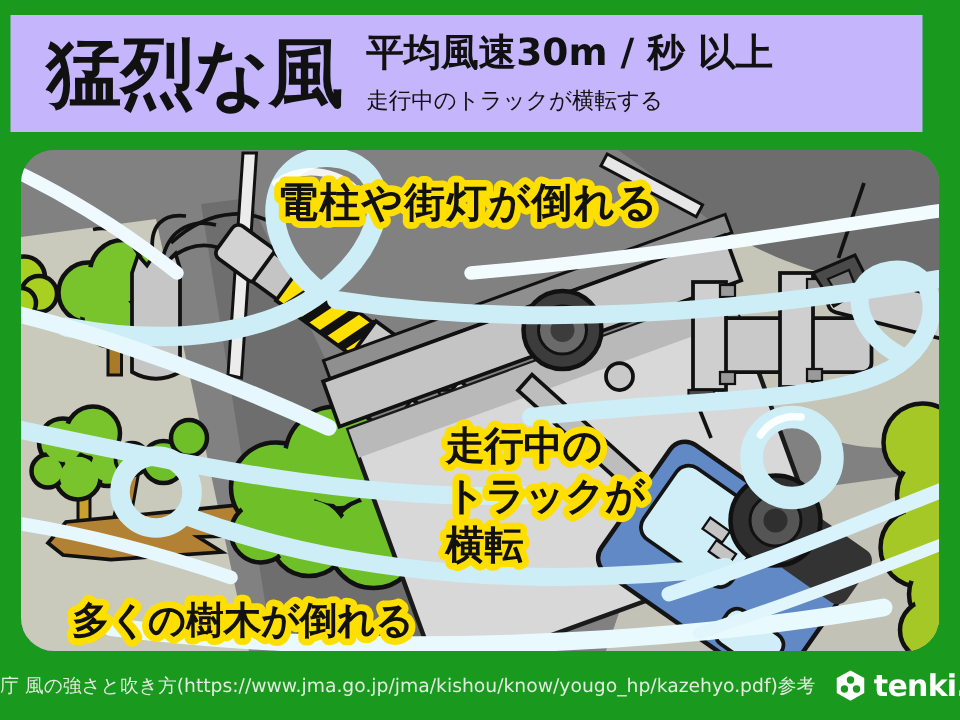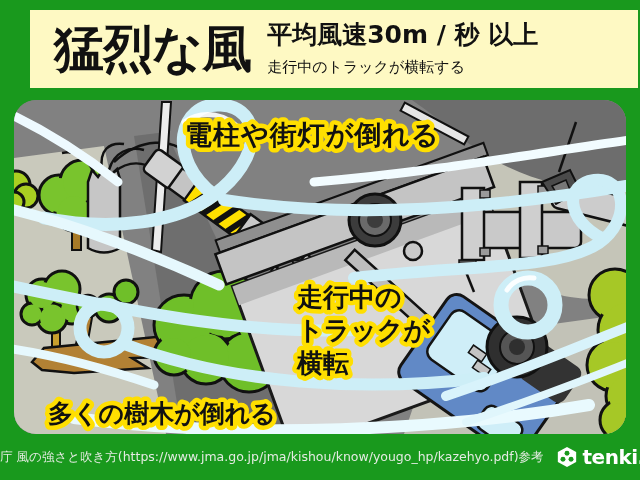--- a/index.html
+++ b/index.html
@@ -2,22 +2,22 @@
 <html><head>
 <meta charset="utf-8">
 <style>
   html,body{margin:0;padding:0;}
   body{
     width:640px;height:480px;position:relative;overflow:hidden;
     background:#19991d;
     font-family:"DejaVu Sans","Liberation Sans",sans-serif;
   }
   .header{
-    position:absolute;left:30px;top:10px;width:608px;height:78px;
-    background:#fef9c3;display:flex;align-items:center;
+    position:absolute;left:7px;top:10px;width:608px;height:78px;
+    background:#c4b5fd;display:flex;align-items:center;
   }
   .header .title{
     margin-left:24px;font-size:50px;font-weight:900;color:#111;
     letter-spacing:-1px;white-space:nowrap;line-height:1;
   }
   .header .right{
     margin-left:16px;display:flex;flex-direction:column;justify-content:center;
   }
   .header .subtitle{
     font-size:25px;font-weight:800;color:#111;white-space:nowrap;line-height:1.15;

